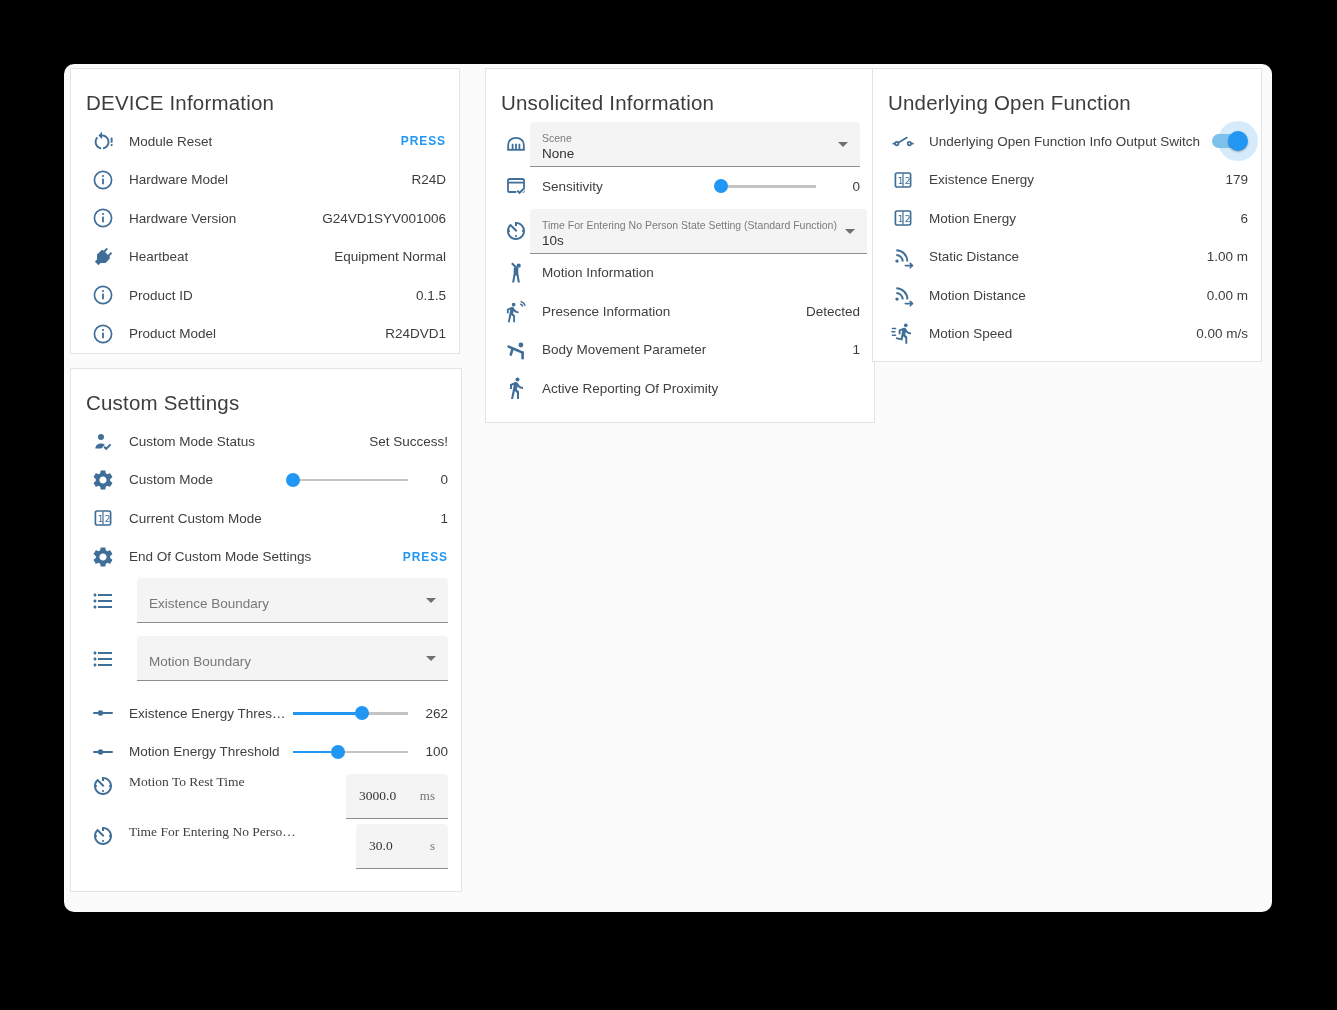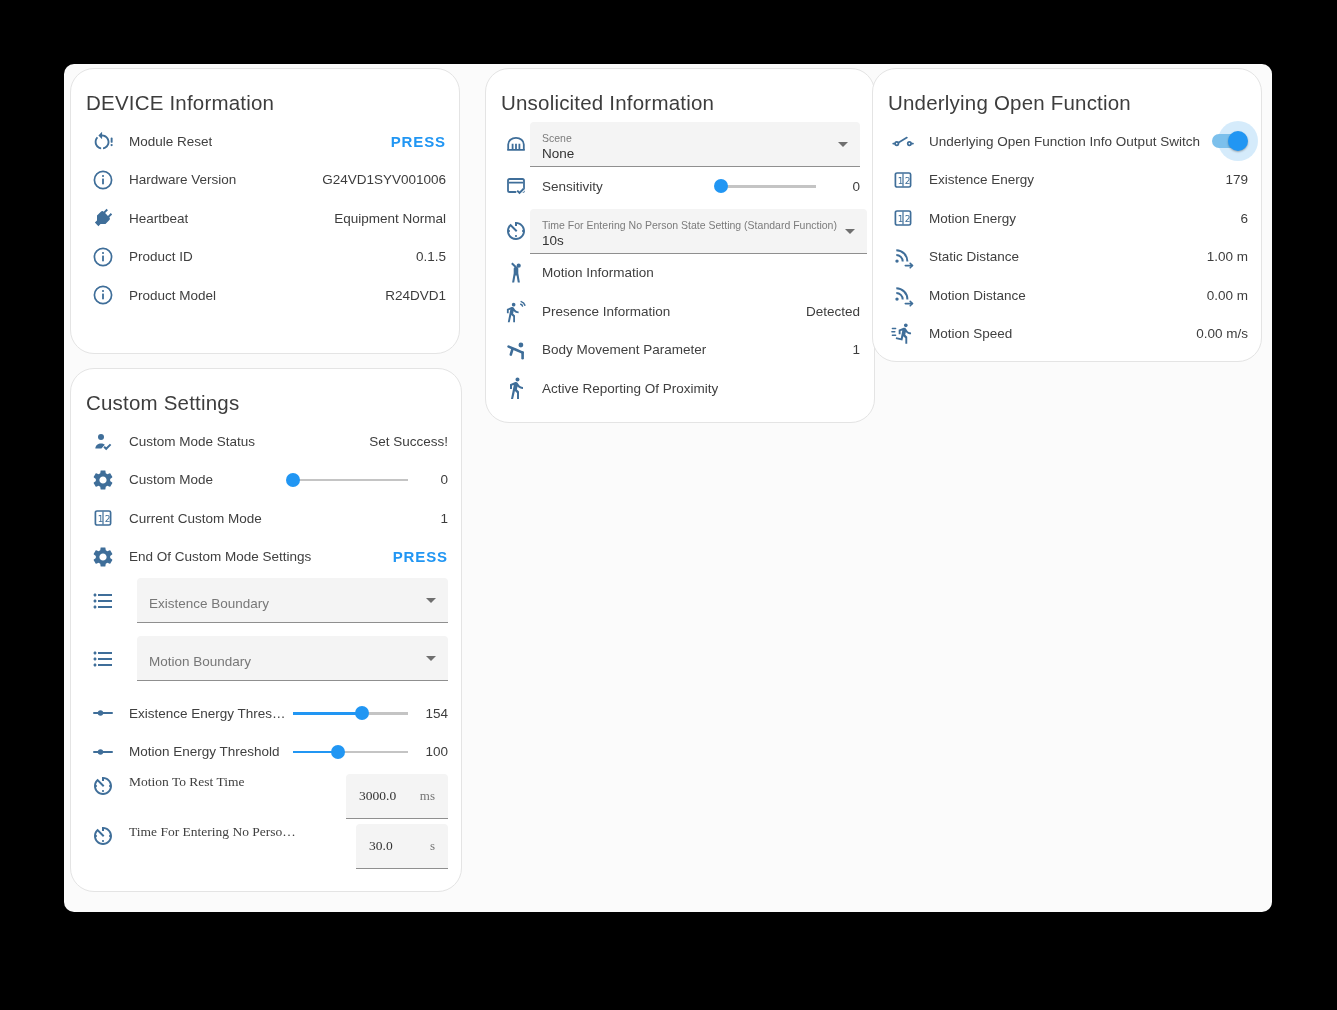--- a/index.html
+++ b/index.html
@@ -1,32 +1,32 @@
 <!DOCTYPE html>
 <html style="--accent: #2196f3;"><head>
 <meta charset="utf-8">
 <style>
   * { margin:0; padding:0; box-sizing:border-box; }
   html,body { width:1337px; height:1010px; background:#000; font-family:"Liberation Sans","DejaVu Sans",sans-serif; }
   .panel { position:absolute; left:64px; top:64px; width:1208px; height:848px; background:#fbfbfb; border-radius:10px; }
-  .card { position:absolute; background:#fff; border:1px solid #e4e4e4; border-radius:24px; overflow:hidden; }
+  .card { position:absolute; background:#fff; border:1px solid #e4e4e4; border-radius:0; overflow:hidden; }
   #card-device      { left:6px;   top:4px;   width:390px; height:286px; }
   #card-unsolicited { left:421px; top:4px;   width:390px; height:355px; }
   #card-open        { left:808px; top:4px;   width:390px; height:294px; }
   #card-custom      { left:6px;   top:304px; width:392px; height:524px; }
   .card-title { margin:21px 15px 6px 15px; font-size:20.5px; line-height:26px; color:#3d3d3d; font-weight:400; letter-spacing:.2px; }
   .row { height:38.5px; display:flex; align-items:center; padding:0 13px 0 20px; }
   #card-unsolicited .row { padding:0 14px 0 18px; }
   #card-open .row { padding:0 13px 0 18px; }
   .icon { flex:0 0 24px; width:24px; height:24px; margin-right:14px; color:#3f6e99; }
   .icon svg { width:24px; height:24px; display:block; }
   .label { font-size:13.5px; color:#404040; white-space:nowrap; overflow:hidden; text-overflow:ellipsis; }
   .value { margin-left:auto; font-size:13.5px; color:#3d3d3d; white-space:nowrap; padding-left:8px; }
   .press { margin-left:auto; background:none; border:none; cursor:pointer; color:var(--accent,#2196f3);
-           font-size:15px; font-weight:700; letter-spacing:.9px; font-family:inherit; }
+           font-size:12px; font-weight:700; letter-spacing:.9px; font-family:inherit; }
   
   .slider { position:relative; width:115px; height:16px; margin-left:auto; cursor:pointer; flex:0 0 auto; }
   .slider.w100 { width:100px; }
   .slider .track { position:absolute; left:0; right:0; top:7px; height:2.5px; background:#c4c4c4; }
   .slider .fill  { position:absolute; left:0; top:7px; height:2.5px; background:var(--accent,#2196f3); width:0; }
   .slider .thumb { position:absolute; top:1px; width:14px; height:14px; margin-left:-7px; border-radius:50%; background:var(--accent,#2196f3); }
   .slider-value { min-width:40px; text-align:right; font-size:13.5px; color:#3d3d3d; white-space:nowrap; }
   .slider-value.w44 { min-width:44px; }
   
   .row--select { height:auto; display:flex; align-items:center; padding:0 14px 0 18px; }
@@ -69,20 +69,31 @@
       <button class="press">PRESS</button>
     </div>
     <div class="row">
       <span class="icon">
           <svg viewBox="0 0 24 24" fill="currentColor">
             <circle cx="12" cy="12" r="8.6" fill="none" stroke="currentColor" stroke-width="1.7"></circle>
             <rect x="11.1" y="10.6" width="1.8" height="5.7"></rect>
             <circle cx="12" cy="8" r="1.1"></circle>
           </svg>
         </span>
+      <span class="label">Hardware Model</span>
+      <span class="value">R24D</span>
+    </div>
+    <div class="row">
+      <span class="icon">
+          <svg viewBox="0 0 24 24" fill="currentColor">
+            <circle cx="12" cy="12" r="8.6" fill="none" stroke="currentColor" stroke-width="1.7"></circle>
+            <rect x="11.1" y="10.6" width="1.8" height="5.7"></rect>
+            <circle cx="12" cy="8" r="1.1"></circle>
+          </svg>
+        </span>
       <span class="label">Hardware Version</span>
       <span class="value">G24VD1SYV001006</span>
     </div>
     <div class="row">
       <span class="icon">
           <svg viewBox="0 0 24 24" fill="currentColor">
             <g transform="rotate(45 12 12)">
               <path d="M16.01 7L16 3h-2v4h-4V3H8v4h-.01C7 6.99 6 7.99 6 8.99v5.49L9.5 18v3h5v-3l3.5-3.51v-5.5C18 7.99 17 6.99 16.01 7z"></path>
             </g>
           </svg>
@@ -389,21 +400,21 @@
             <path d="M3 12h18" stroke="currentColor" stroke-width="2" stroke-linecap="round"></path>
             <circle cx="9.5" cy="12" r="2.7"></circle>
           </svg>
         </span>
       <span class="label">Existence Energy Threshold</span>
       <div class="slider">
         <div class="track"></div>
           <div class="fill" style="width: 60%;"></div>
           <div class="thumb" style="left: 60%;"></div>
       </div>
-      <span class="slider-value">154</span>
+      <span class="slider-value">262</span>
     </div>
     <div class="row">
       <span class="icon">
           <svg viewBox="0 0 24 24" fill="currentColor">
             <path d="M3 12h18" stroke="currentColor" stroke-width="2" stroke-linecap="round"></path>
             <circle cx="9.5" cy="12" r="2.7"></circle>
           </svg>
         </span>
       <span class="label">Motion Energy Threshold</span>
       <div class="slider">

